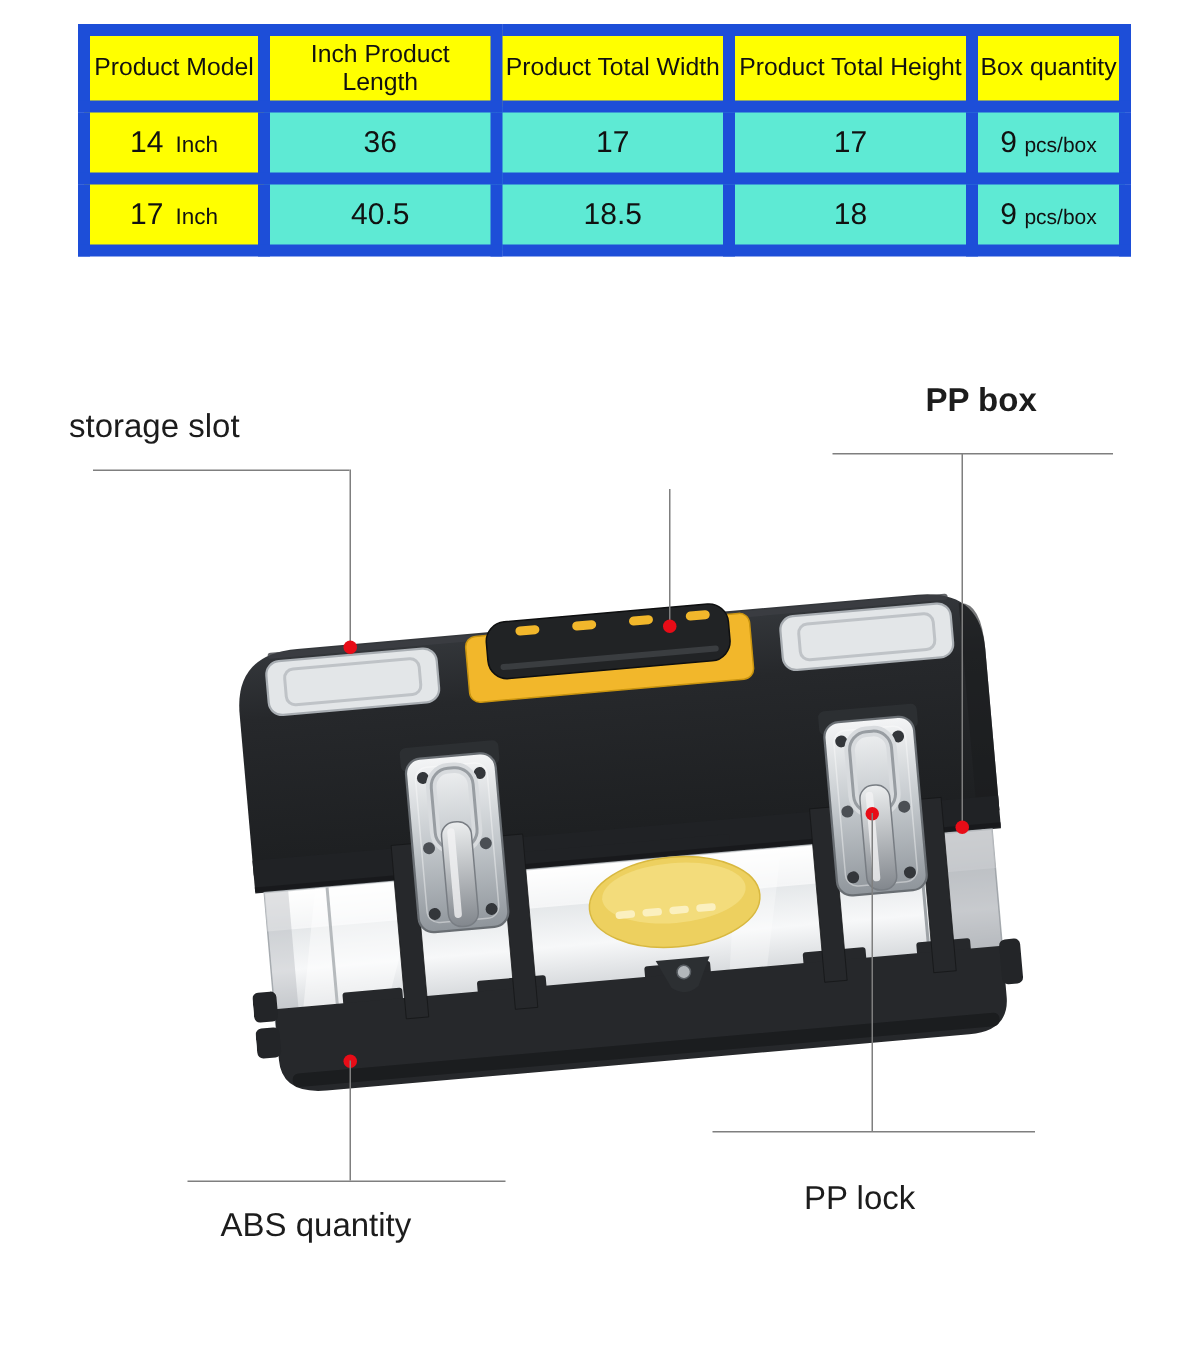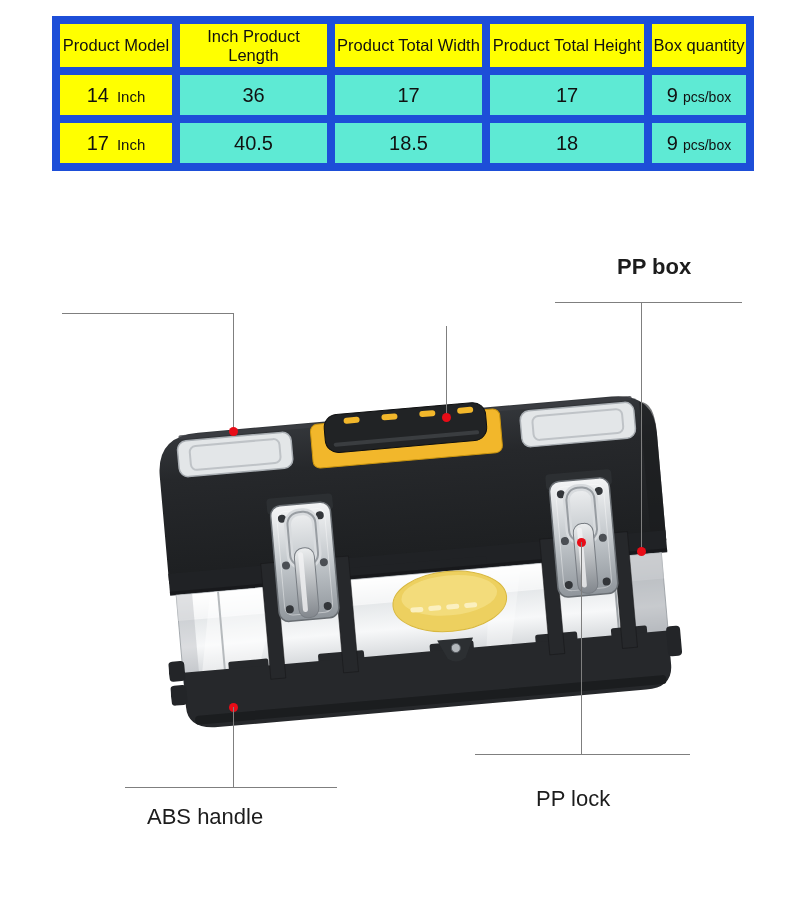--- a/index.html
+++ b/index.html
@@ -192,35 +192,36 @@
 
   <g>
     <path d="M270 240 L306 240 L297 259 Q288 266 279 259 Z" fill="#2c2f32"></path>
     <circle cx="288" cy="249" r="4.5" fill="#b3b7bb" stroke="#585d62" stroke-width="1"></circle>
   </g>
 </svg>
 </div>
 
 <div class="callout-layer">
 
+  <div class="callout-text" style="left:46px;top:271px;">storage slot</div>
   <div class="line" style="left:62px;top:313px;width:171px;height:1px;"></div>
   <div class="line" style="left:233px;top:313px;width:1px;height:118px;"></div>
   <div class="dot" style="left:229px;top:427px;"></div>
 
   <div class="line" style="left:446px;top:326px;width:1px;height:91px;"></div>
   <div class="dot" style="left:442px;top:413px;"></div>
 
   <div class="callout-text" style="left:617px;top:254px;font-weight:bold;">PP box</div>
   <div class="line" style="left:555px;top:302px;width:187px;height:1px;"></div>
   <div class="line" style="left:641px;top:302px;width:1px;height:249px;"></div>
   <div class="dot" style="left:637px;top:547px;"></div>
 
   <div class="dot" style="left:577px;top:538px;"></div>
   <div class="line" style="left:581px;top:542px;width:1px;height:212px;"></div>
   <div class="line" style="left:475px;top:754px;width:215px;height:1px;"></div>
   <div class="callout-text" style="left:536px;top:786px;">PP lock</div>
 
   <div class="dot" style="left:229px;top:703px;"></div>
   <div class="line" style="left:233px;top:707px;width:1px;height:80px;"></div>
   <div class="line" style="left:125px;top:787px;width:212px;height:1px;"></div>
-  <div class="callout-text" style="left:147px;top:804px;">ABS handle</div>
+  <div class="callout-text" style="left:147px;top:804px;">ABS quantity</div>
 
 </div>
 
 </body></html>

